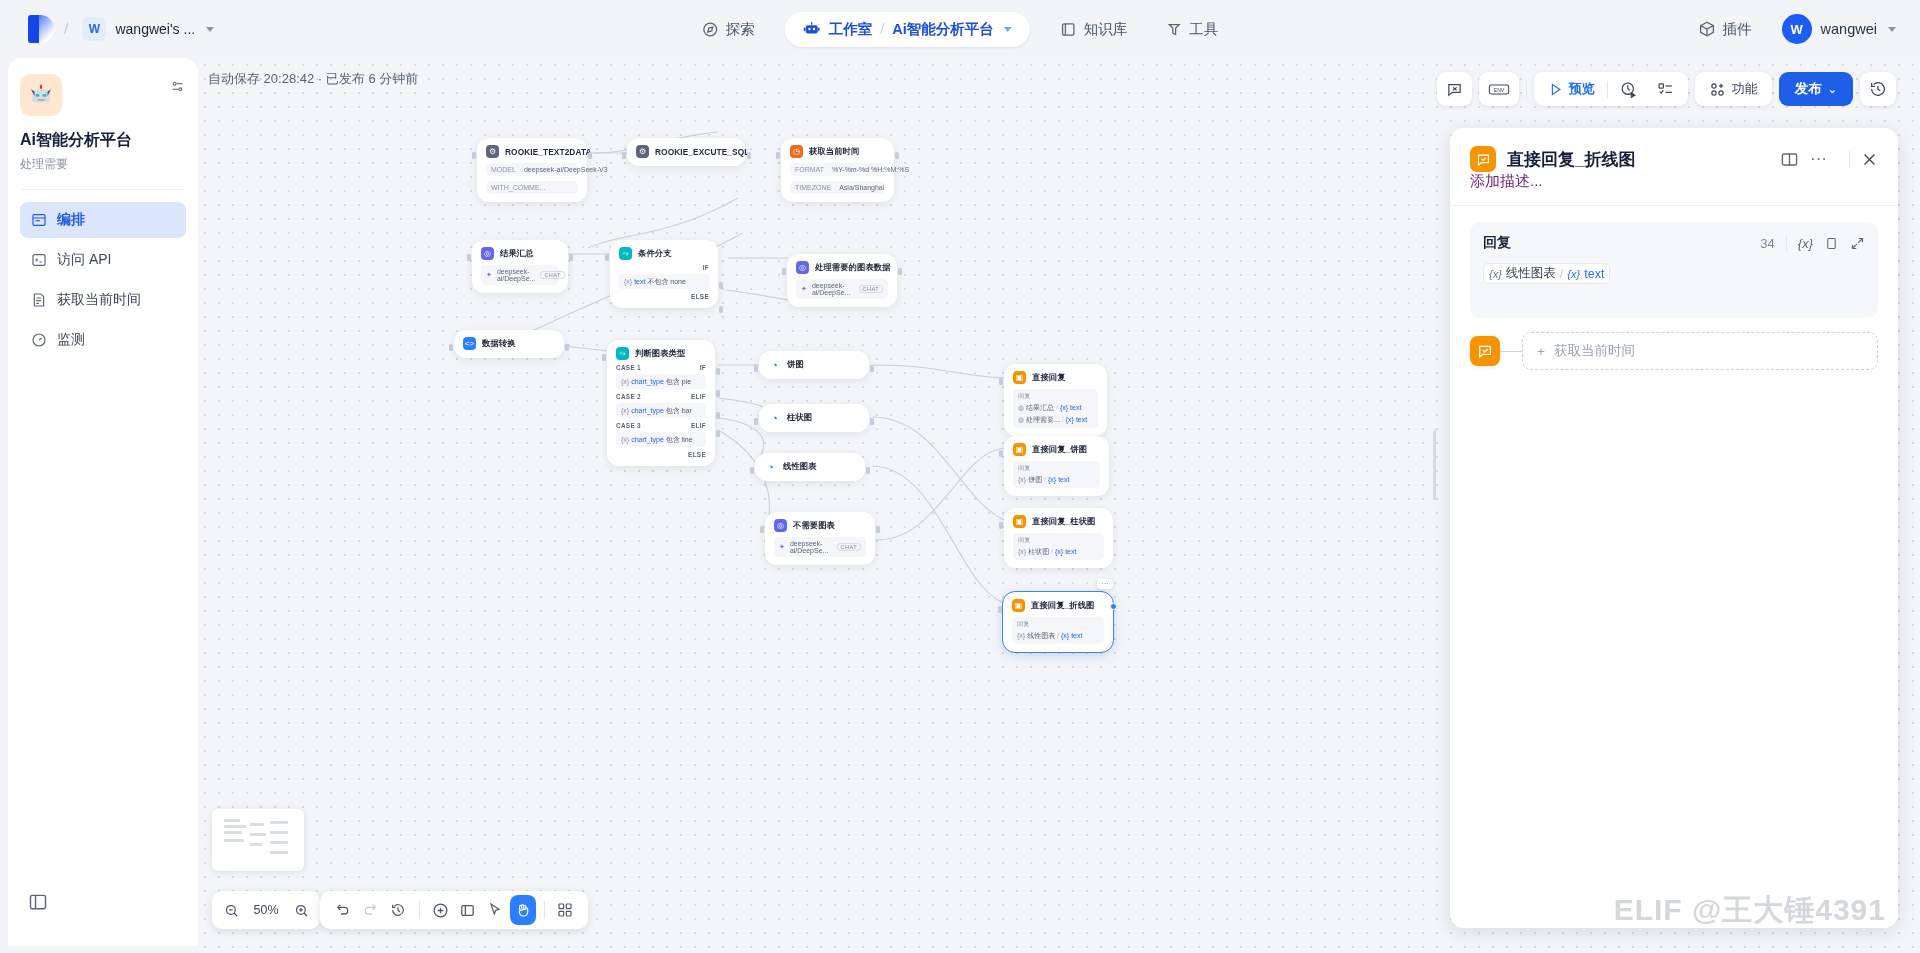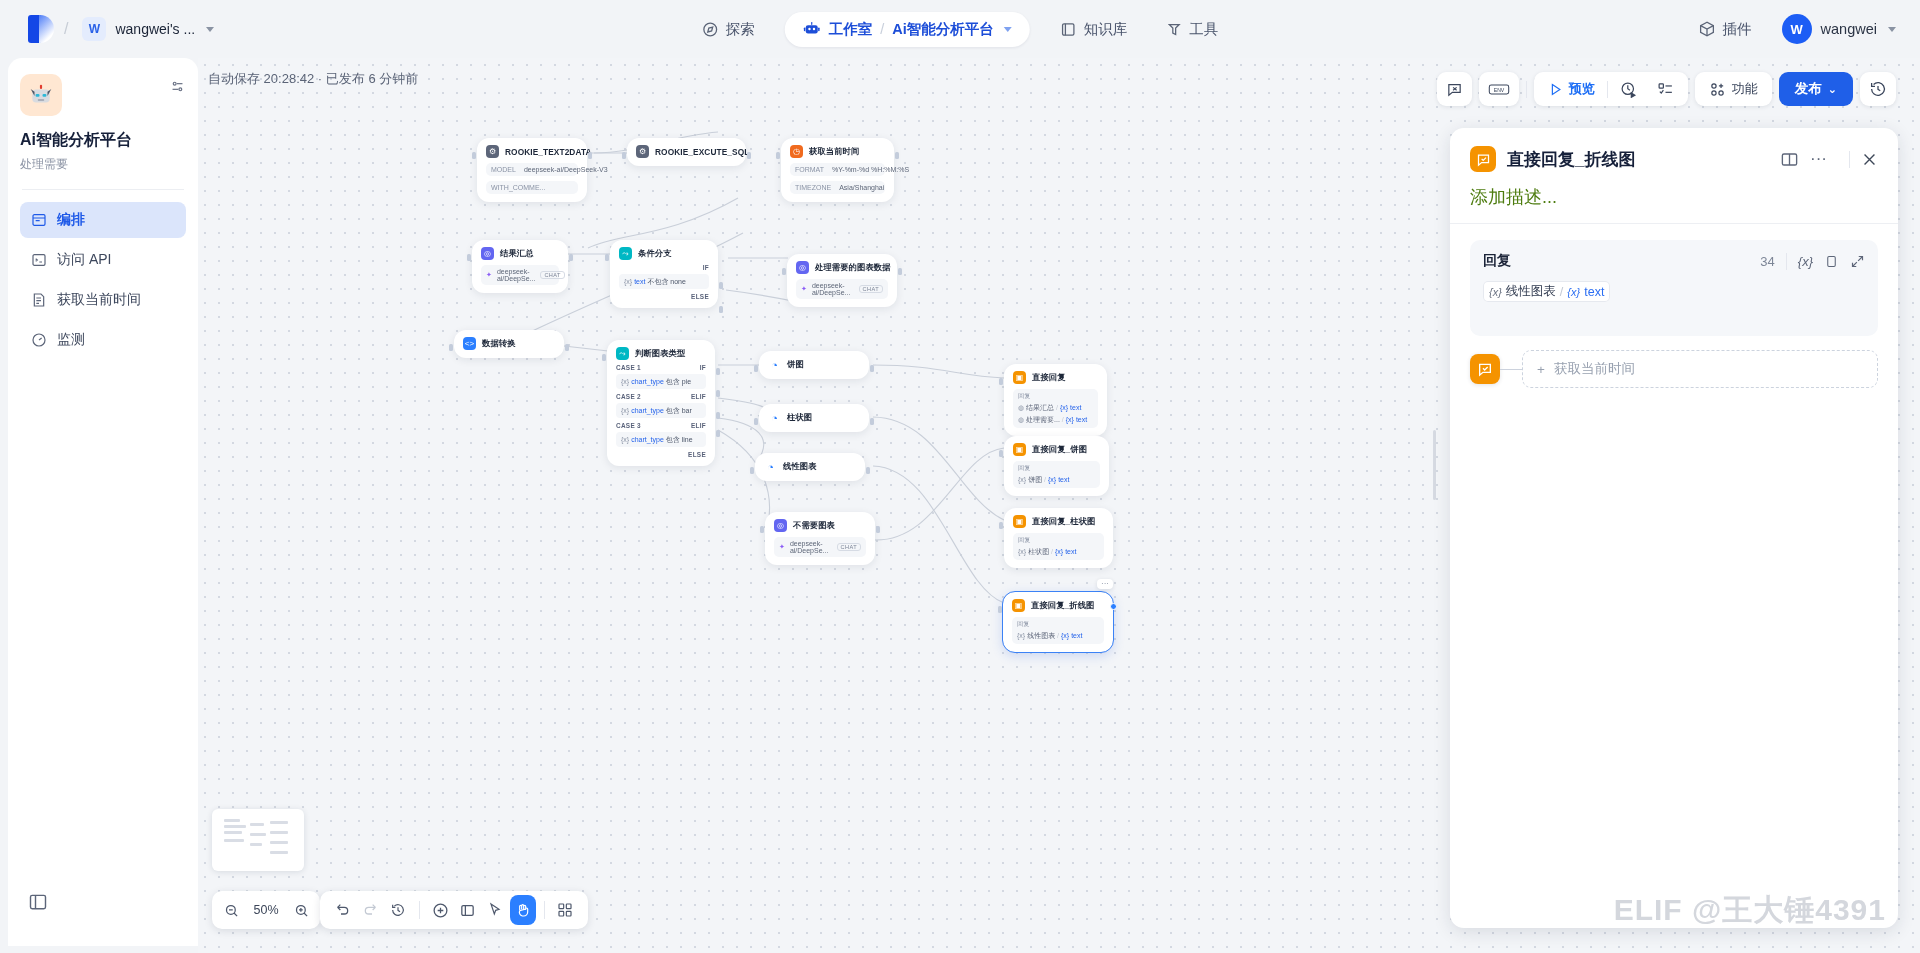--- a/index.html
+++ b/index.html
@@ -236,21 +236,21 @@
     box-shadow: 0 4px 18px rgba(25,35,60,.12);
     z-index: 36; padding: 18px 20px 0;
   }
   .p-head { display: flex; align-items: center; gap: 11px; }
   .p-icon {
     width: 26px; height: 26px; border-radius: 7px; background: #f59300;
     display: flex; align-items: center; justify-content: center; color: #fff; font-size: 14px;
   }
   .p-title { font-size: 17px; font-weight: 700; color: #16203a; flex: 1; }
   .p-hicon { color: #5d6679; cursor: pointer; display: flex; align-items: center; }
-  .p-desc { margin-top: 13px; font-size: 18px; color: #4d7c0f; }
+  .p-desc { font-size: 15px; color: #701a75; }
   .p-divider { height: 1px; background: #edeff3; margin: 14px -20px 0; }
   .p-card {
     margin-top: 16px; background: #f5f7fa; border-radius: 10px; padding: 12px 13px 0;
     height: 96px;
   }
   .p-card-head { display: flex; align-items: center; }
   .p-card-title { font-size: 14px; font-weight: 700; color: #1b2438; flex: 1; }
   .p-count { font-size: 13px; color: #7d8697; }
   .p-ci { color: #5d6679; cursor: pointer; margin-left: 11px; display: flex; align-items: center; }
   .p-chip {

